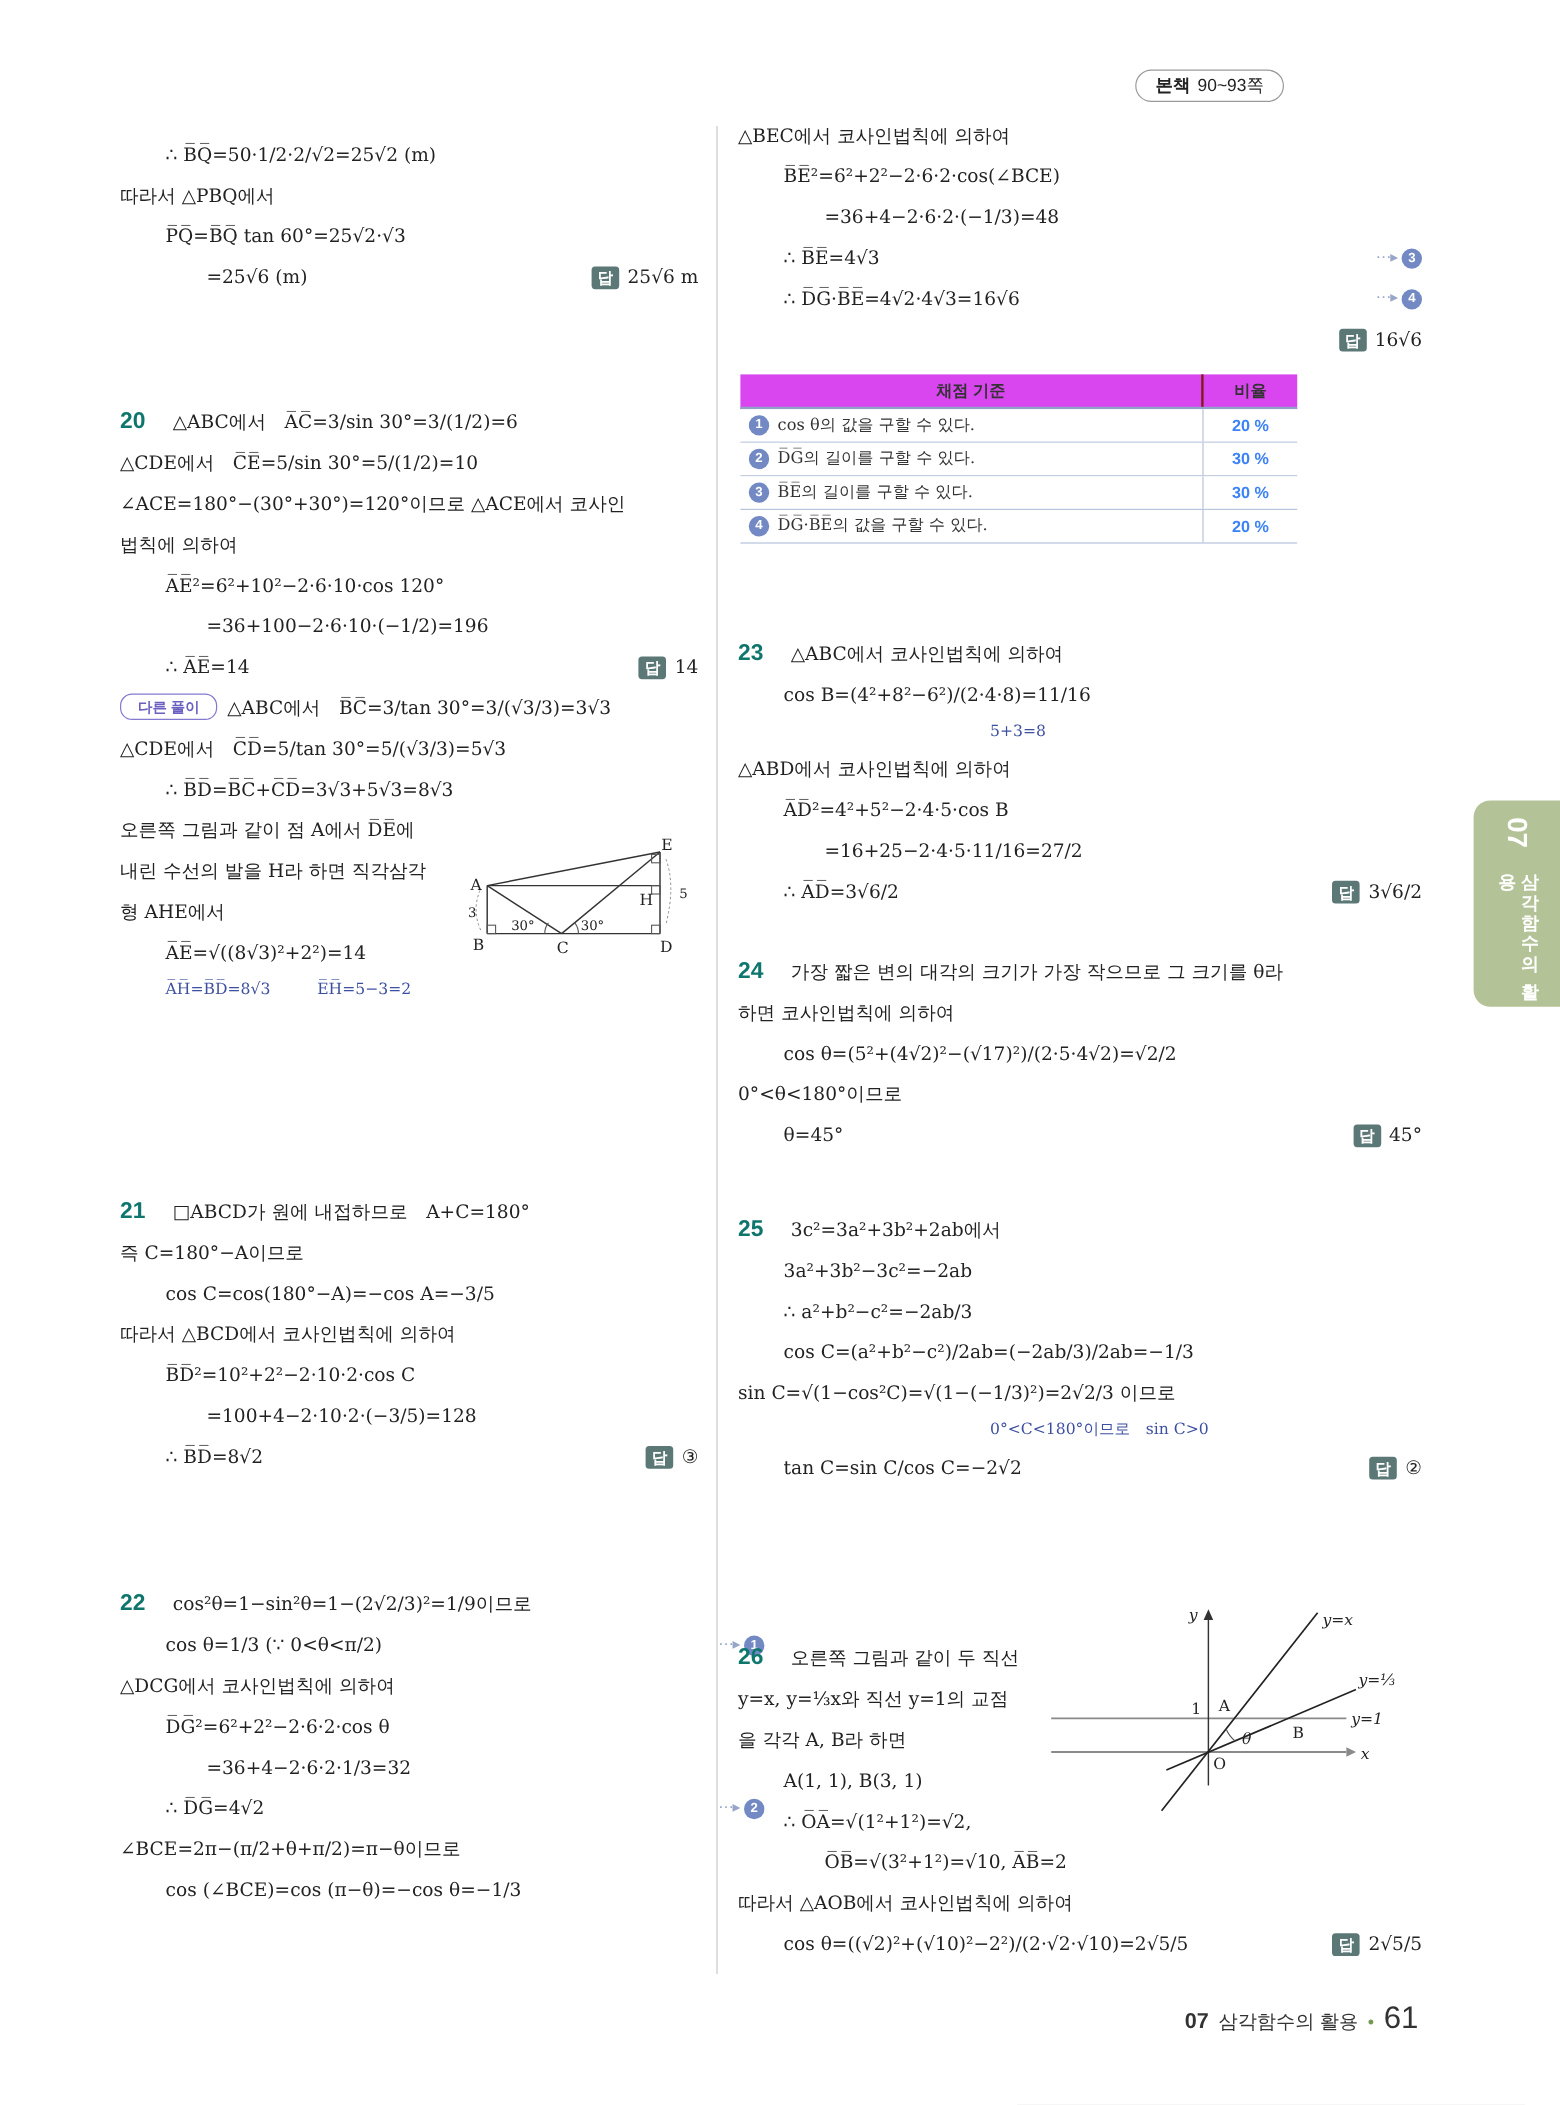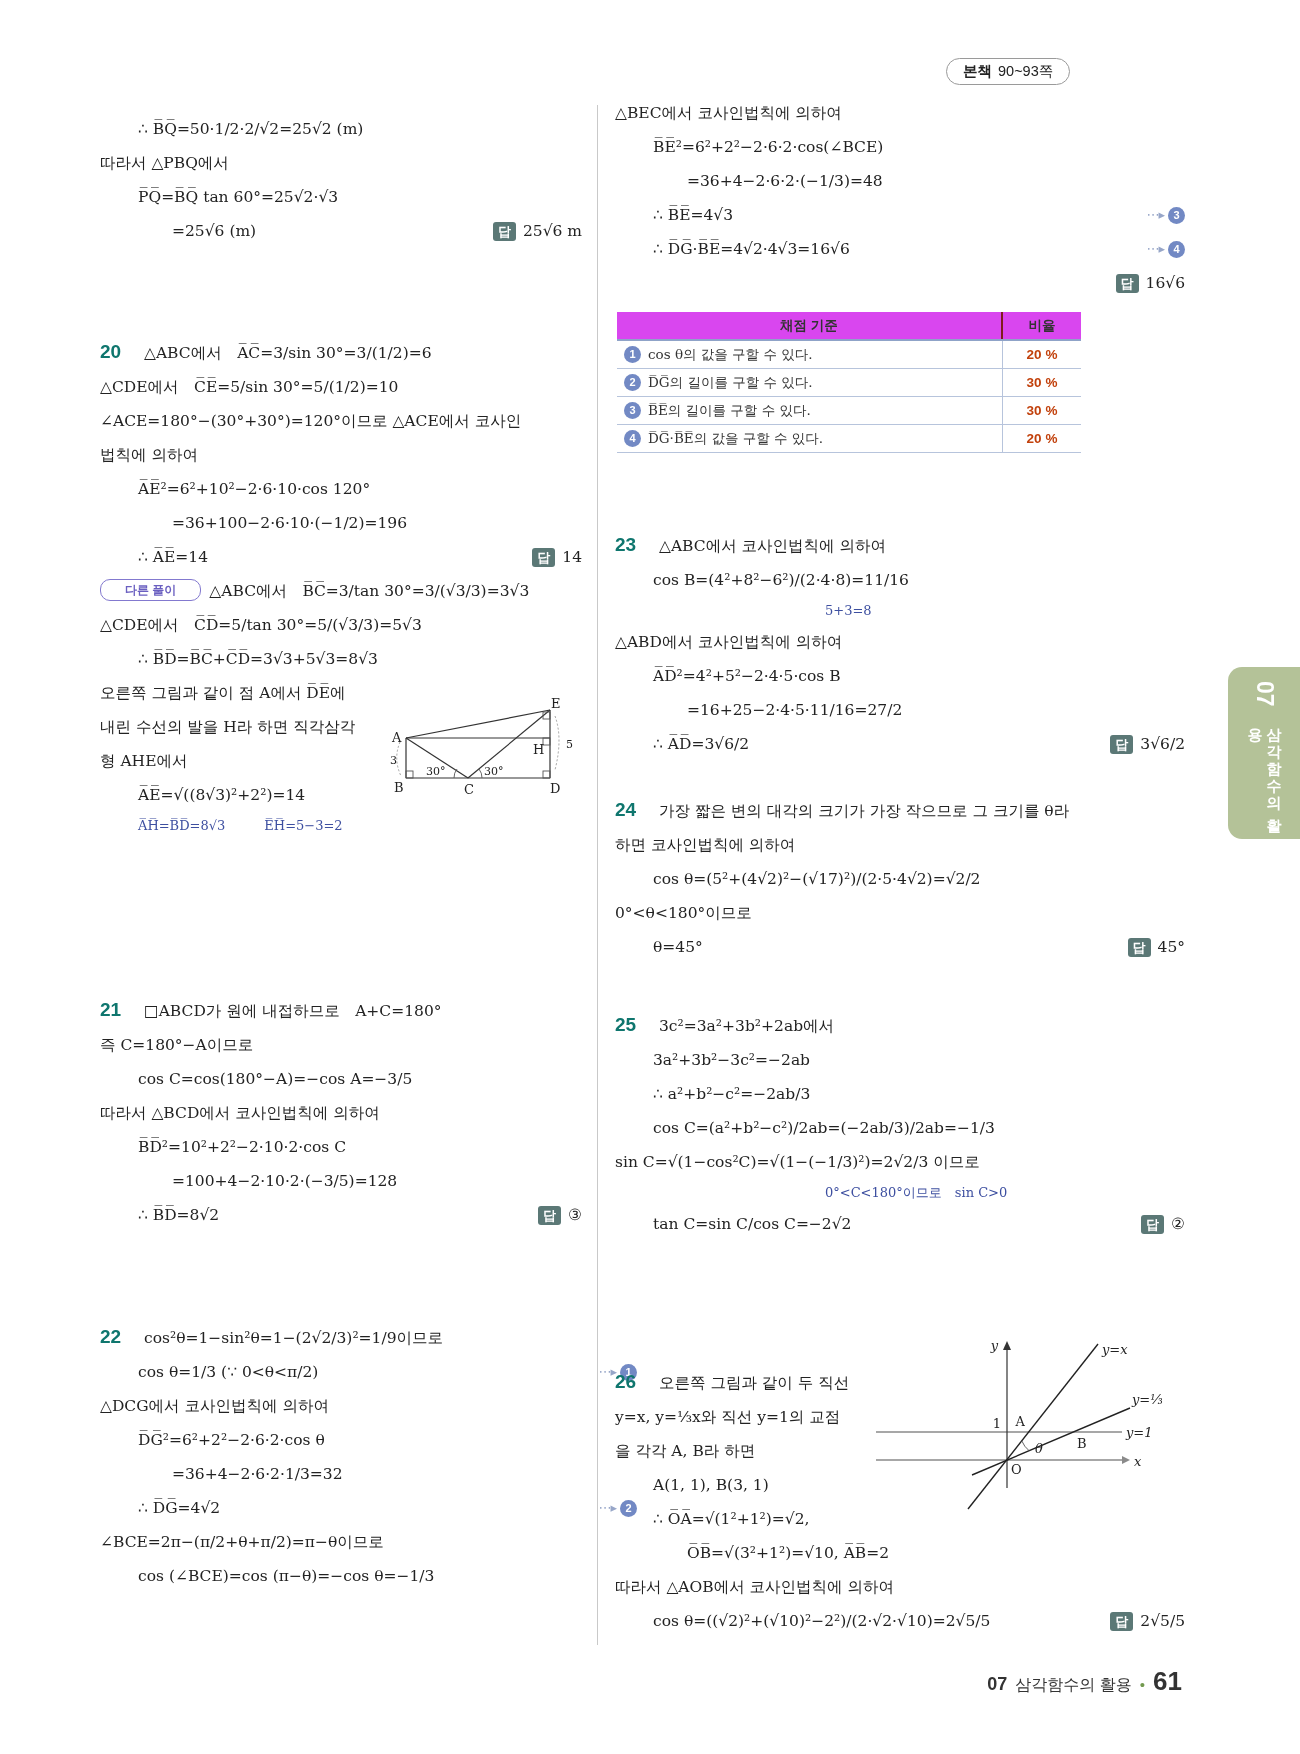--- a/index.html
+++ b/index.html
@@ -21,61 +21,61 @@
   #blk-p25{top:1008px;} #blk-p26{top:1365px;}
   
   .line{position:relative;min-height:34px;line-height:34px;white-space:pre-wrap;
         font-family:"DejaVu Serif","Liberation Serif",serif;font-size:15.5px;color:#222;}
   .ind1{padding-left:38px;} .ind2{padding-left:72px;} .ind3{padding-left:210px;}
   .blue{color:#3d4fa0;font-size:13px;min-height:28px;line-height:28px;}
   .pnum{display:inline-block;width:44px;font-family:"Liberation Sans",sans-serif;
         font-weight:bold;font-size:19px;color:#0f766e;}
   .tagbadge{display:inline-block;border:1.5px solid #8379cf;color:#6a5fc0;border-radius:10px;
         font-family:"Liberation Sans",sans-serif;font-size:12px;font-weight:bold;
-        padding:0 24px;margin-right:8px;line-height:20px;vertical-align:2px;background:#fff;}
+        padding:0 14px;margin-right:8px;line-height:20px;vertical-align:2px;background:#fff;}
   .note{position:absolute;right:-55px;top:0;display:inline-flex;align-items:center;gap:4px;height:34px;}
   .col-right .note{right:-95px;}
   .arrow{color:#97a6c8;font-size:13px;letter-spacing:-1px;font-family:"DejaVu Sans",sans-serif;}
   .circ{width:17px;height:17px;border-radius:50%;background:#7289c4;color:#fff;font-size:11px;
         font-weight:bold;display:inline-flex;align-items:center;justify-content:center;
         font-family:"Liberation Sans",sans-serif;flex:0 0 17px;}
   .ansbox{position:absolute;right:0;top:0;display:inline-flex;align-items:center;gap:7px;height:34px;}
   .col-right .ansbox{right:-95px;}
   .anslabel{background:#5b7876;color:#fff;font-family:"Liberation Sans",sans-serif;font-size:13px;
         font-weight:bold;border-radius:3px;padding:1px 5px;line-height:17px;}
   .ansval{font-family:"DejaVu Serif",serif;font-size:15.5px;color:#222;}
   
   .tbl{position:absolute;left:2px;width:464px;font-family:"Liberation Sans",sans-serif;
         font-size:13.5px;color:#333;}
   .tbl-head{display:flex;background:#d946ef;font-weight:bold;line-height:27px;text-align:center;
         border-bottom:2px solid #8fa3c8;}
   .th-text{flex:1;} .th-pct{width:78px;border-left:2px solid #7f1d1d;}
   .tbl-row{display:flex;border-bottom:1px solid #b7c4dc;line-height:27px;background:#fff;}
   .tr-text{flex:1;display:flex;align-items:center;gap:7px;padding-left:7px;
         font-family:"DejaVu Serif",serif;font-size:13.5px;}
-  .tr-pct{width:78px;text-align:center;border-left:1px solid #b7c4dc;font-weight:bold;color:#c2410c;}
+  .tr-pct{width:78px;text-align:center;border-left:1px solid #b7c4dc;font-weight:bold;color:#3b82f6;}
   
   figure{margin:0;padding:0;position:absolute;}
   #fig20{left:388px;top:698px;width:190px;height:100px;}
   #fig26{left:872px;top:1338px;width:290px;height:178px;}
   .figlabel{font-family:"DejaVu Serif",serif;font-size:13px;fill:#222;}
   .figsmall{font-family:"DejaVu Serif",serif;font-size:11px;fill:#222;}
   .figitalic{font-family:"DejaVu Serif",serif;font-style:italic;font-size:13px;fill:#222;}
   
   .side-tab{position:absolute;left:1228px;top:667px;width:72px;height:172px;background:#b4c298;
         border-radius:14px 0 0 14px;display:flex;flex-direction:column;align-items:center;
         padding-top:14px;gap:10px;box-sizing:border-box;}
   .tab-num{writing-mode:vertical-rl;color:#fff;font-weight:bold;font-size:23px;}
   .tab-title{writing-mode:vertical-rl;color:#fff;font-size:15px;letter-spacing:2px;font-weight:bold;}
   
   .footer{position:absolute;top:1666px;right:118px;display:flex;align-items:baseline;gap:8px;color:#333;}
   .footer .ch{font-size:18px;font-weight:bold;}
   .footer .ti{font-size:16px;}
   .footer .dot{color:#739a4f;font-size:15px;}
-  .footer .pg{font-size:26px;font-weight:bold;}
+  .footer .pg{font-size:26px;font-weight:normal;}
 </style>
 </head>
 <body>
 
 <div class="page">
 
   <div class="header-badge"><b>본책</b><span>90~93쪽</span></div>
 
   <div class="col-divider"></div>
 

